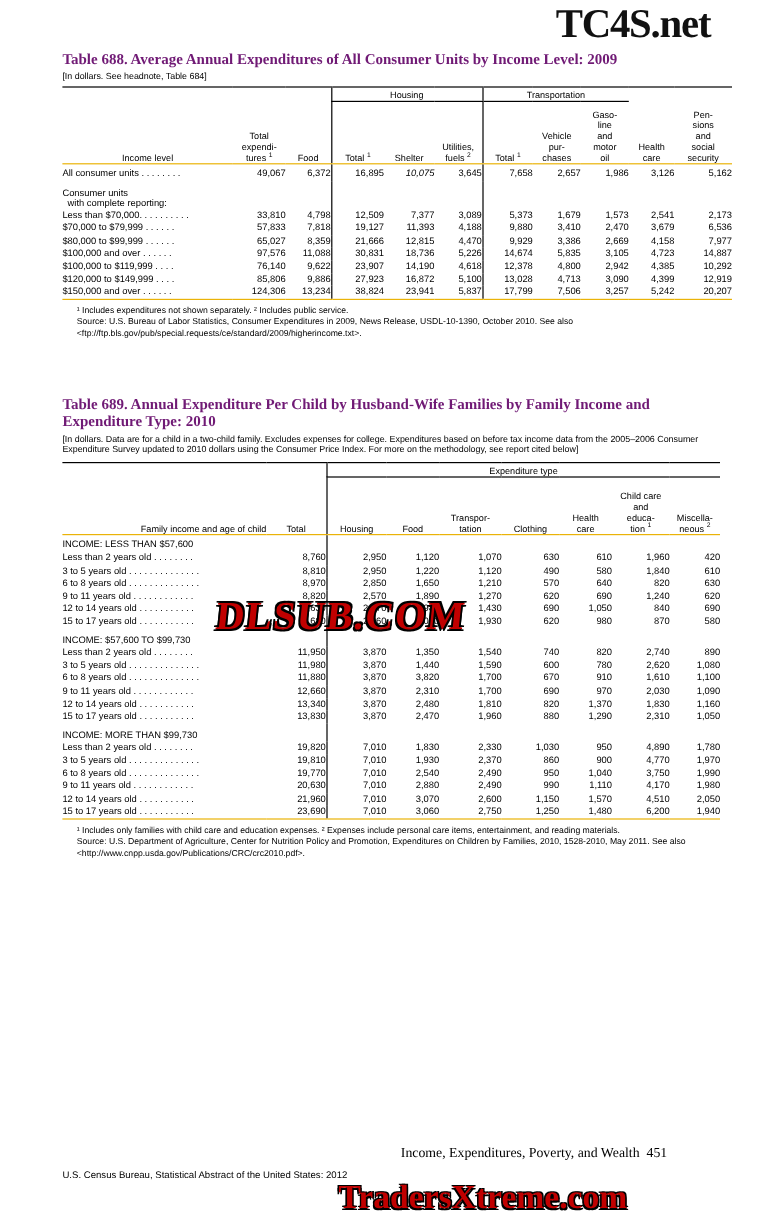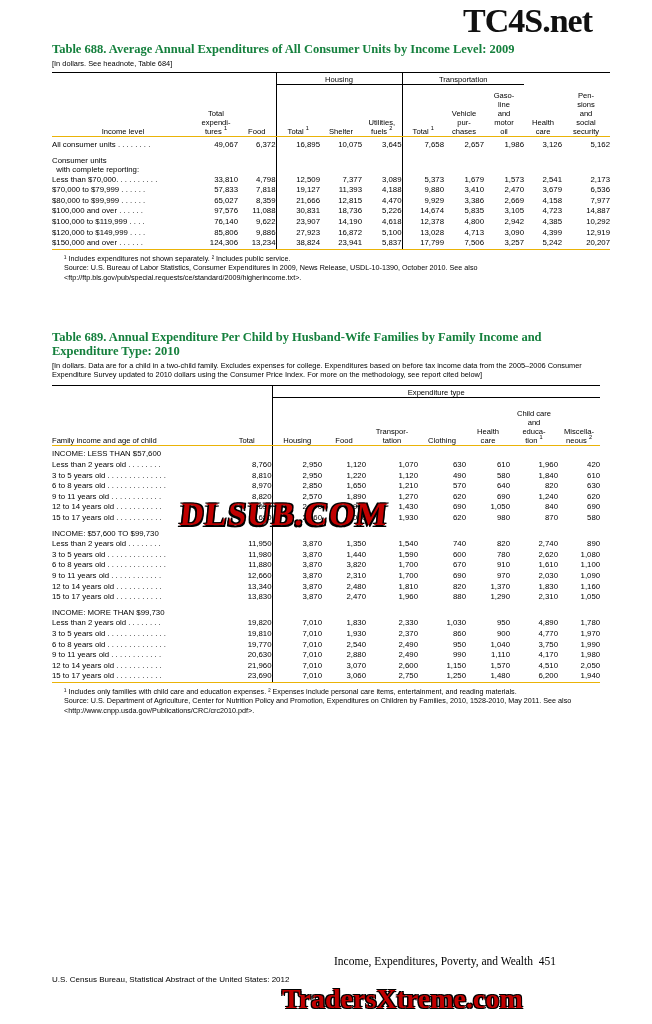--- a/index.html
+++ b/index.html
@@ -60,21 +60,21 @@
       -1.2px -1.2px 0 #000, 1.2px -1.2px 0 #000,
       -1.2px 1.2px 0 #000, 1.2px 1.2px 0 #000;
   }
 
   
   .tbl-title {
     font-family: "Liberation Serif", serif;
     font-weight: bold;
     font-size: 12.5px;
     line-height: 14px;
-    color: #15803d;
+    color: #701a75;
   }
   .headnote {
     font-size: 7.4px;
     line-height: 9.2px;
     color: #000;
     margin-top: 3px;
   }
 
   
   table.stat {
@@ -190,21 +190,21 @@
         <td class="hdr-cell rule-bot">Gaso-<br>line<br>and<br>motor<br>oil</td>
         <td class="hdr-cell rule-bot">Health<br>care</td>
         <td class="hdr-cell rule-bot">Pen-<br>sions<br>and<br>social<br>security</td>
       </tr>
 
       <tr>
         <td class="lbl bold" style="padding-top:3px;"><span>All consumer units</span> <span class="dots">. . . . . . . .</span></td>
         <td class="num bold" style="padding-top:3px;">49,067</td>
         <td class="num bold" style="padding-top:3px;">6,372</td>
         <td class="num bold vline-l" style="padding-top:3px;">16,895</td>
-        <td class="num bold" style="padding-top:3px;">10,075</td>
+        <td class="num bold" style="padding-top:3px;font-style:italic;">10,075</td>
         <td class="num bold" style="padding-top:3px;">3,645</td>
         <td class="num bold vline-l" style="padding-top:3px;">7,658</td>
         <td class="num bold" style="padding-top:3px;">2,657</td>
         <td class="num bold" style="padding-top:3px;">1,986</td>
         <td class="num bold" style="padding-top:3px;">3,126</td>
         <td class="num bold" style="padding-top:3px;">5,162</td>
       </tr>
 
       <tr>
         <td class="lbl" style="padding-top:5px; line-height:9.4px; white-space:normal;">Consumer units<br>&nbsp;&nbsp;with complete reporting:</td>
@@ -339,21 +339,21 @@
       </colgroup>
 
       <tbody>
           <tr>
         <td class="rule-top" style="height:11px;"></td>
         <td class="rule-top"></td>
         <td class="rule-top hdr-cell grpline vline-l" colspan="7">Expenditure type</td>
       </tr>
 
       <tr>
-        <td class="hdr-cell rule-bot" style="height:48px; text-align:left;">Family income and age of child</td>
+        <td class="hdr-cell rule-bot" style="height:48px; text-align:right;">Family income and age of child</td>
         <td class="hdr-cell rule-bot">Total</td>
         <td class="hdr-cell rule-bot vline-l">Housing</td>
         <td class="hdr-cell rule-bot">Food</td>
         <td class="hdr-cell rule-bot">Transpor-<br>tation</td>
         <td class="hdr-cell rule-bot">Clothing</td>
         <td class="hdr-cell rule-bot">Health<br>care</td>
         <td class="hdr-cell rule-bot">Child care<br>and<br>educa-<br>tion <sup>1</sup></td>
         <td class="hdr-cell rule-bot">Miscella-<br>neous <sup>2</sup></td>
       </tr>
 

